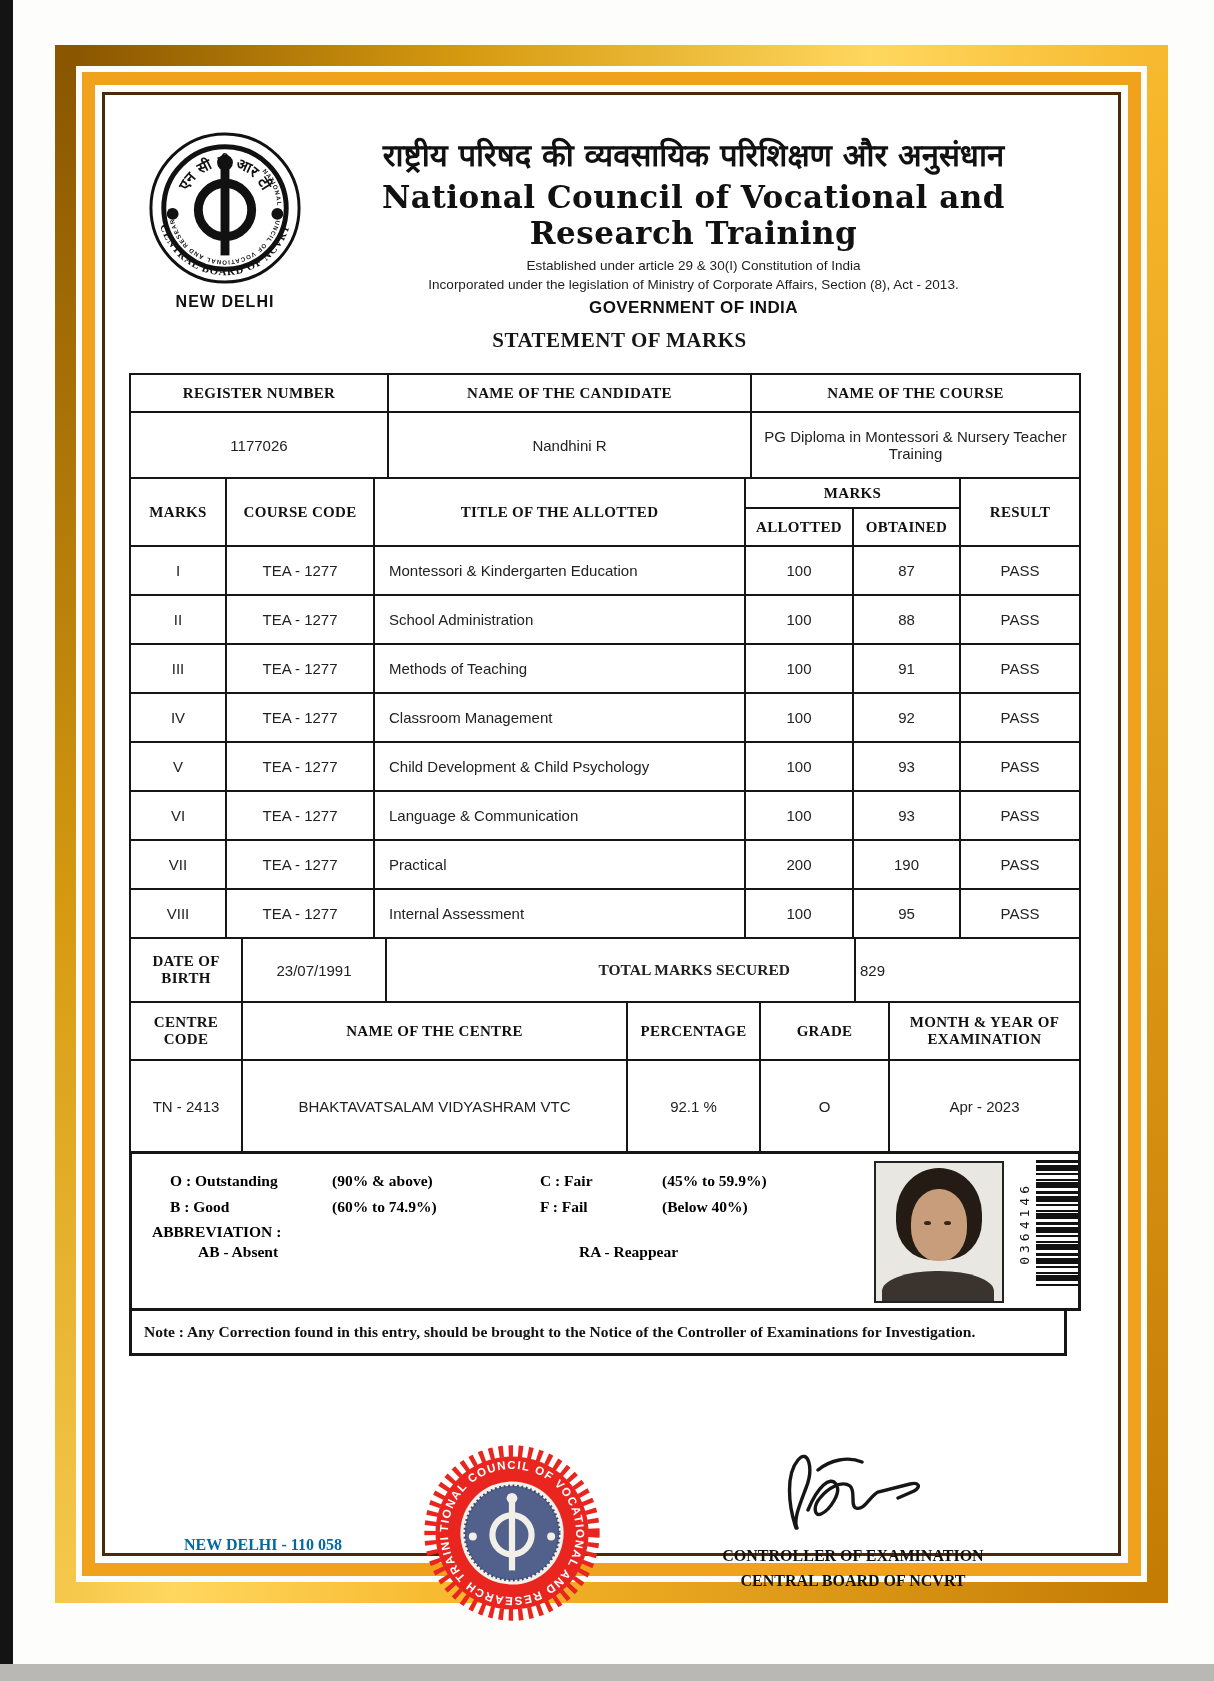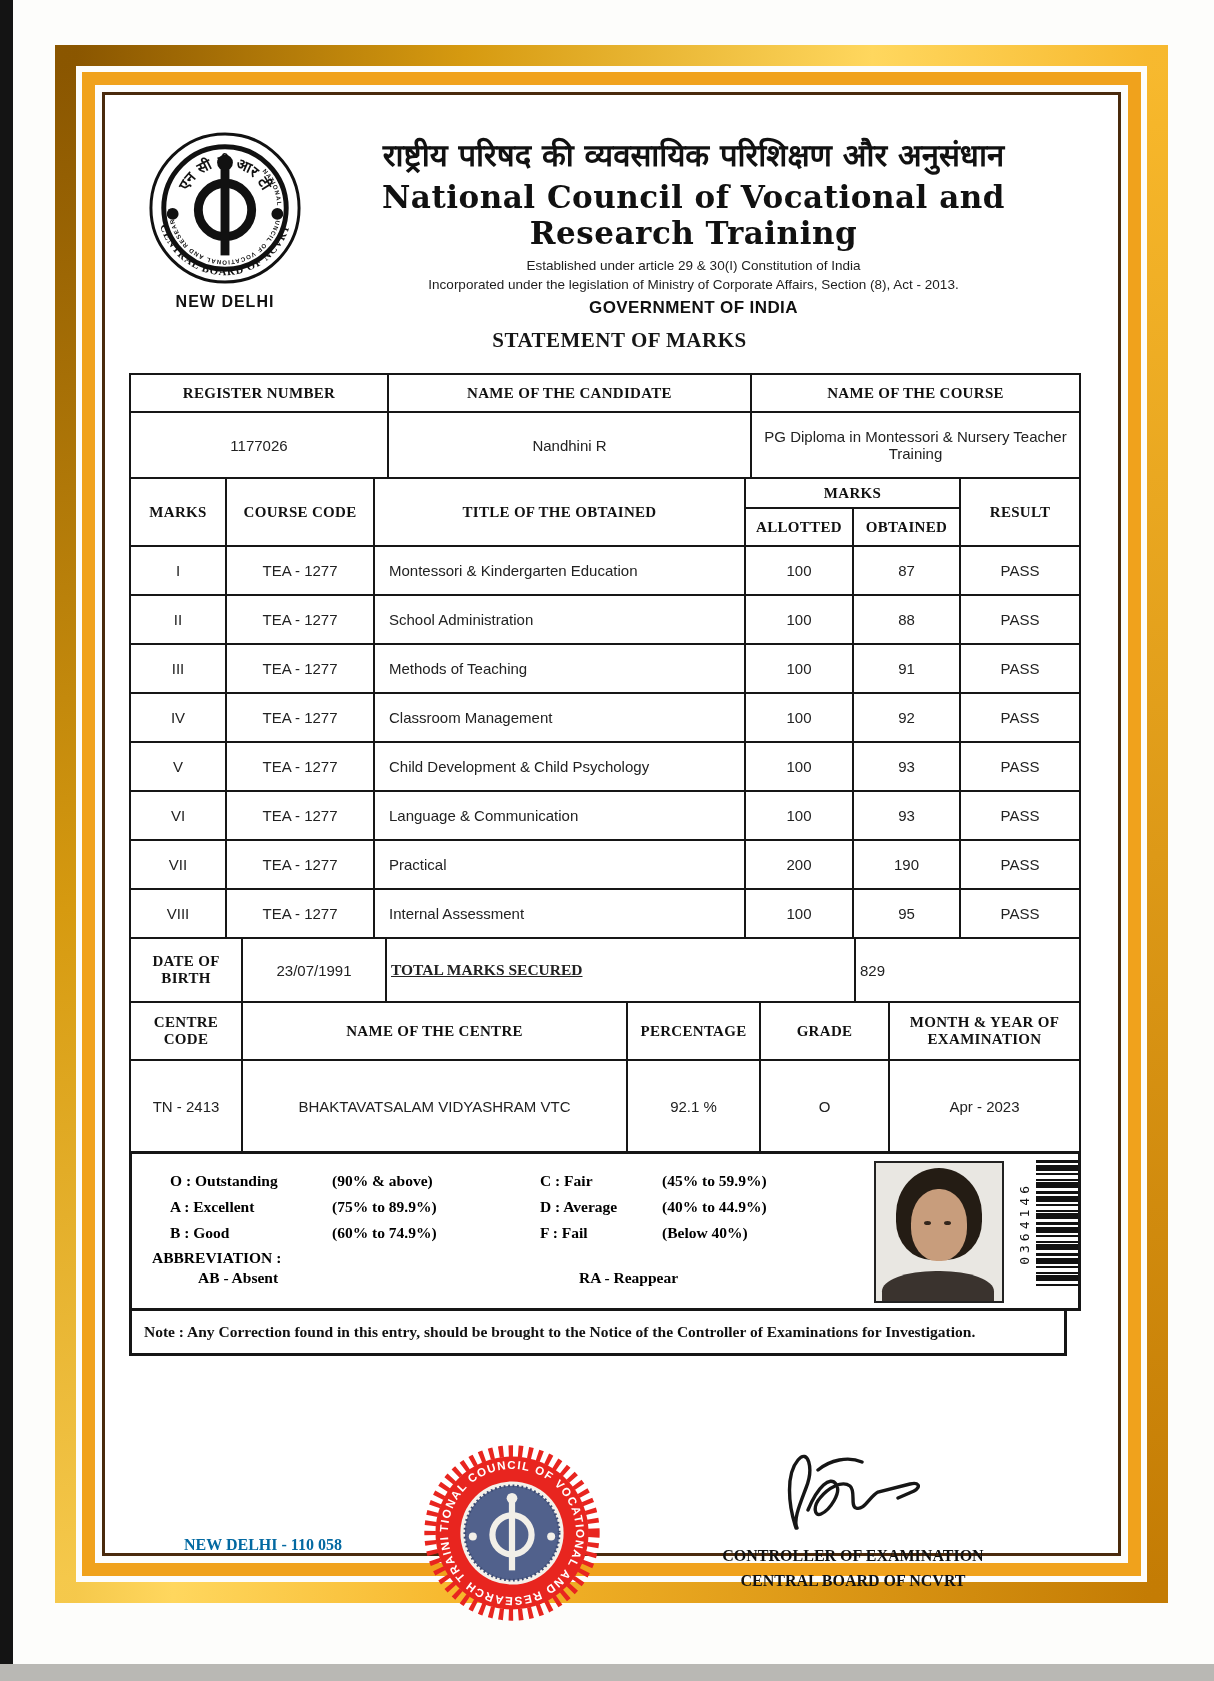--- a/index.html
+++ b/index.html
@@ -37,21 +37,21 @@
   .tbl th,.tbl td{border:2px solid #161616;padding:2px 4px;}
   .tbl th{font:bold 15px "Liberation Serif",serif;letter-spacing:.3px;color:#111;text-align:center;}
   .tbl td{font:15px "Liberation Sans",sans-serif;color:#222;text-align:center;}
   .cand-h th{height:32px;}
   .cand-v td{height:60px;}
   .marks thead tr.mh1 th{height:24px;}
   .marks thead tr.mh2 th{height:32px;}
   .marks tbody td{height:43px;}
   .marks tbody td.subj{text-align:left;padding-left:14px;}
   .dob td,.dob th{height:58px;}
-  .dob .total-label{text-align:left;padding-right:64px;font:bold 15.5px "Liberation Serif",serif;text-decoration:underline;}
+  .dob .total-label{text-align:right;padding-right:64px;font:bold 15.5px "Liberation Serif",serif;}
   .dob .total-val{text-align:left;}
   .centre-h th{height:52px;}
   .centre-v td{height:86px;}
 
   
   .grade-box{position:relative;width:908px;margin:-2px 0 0 24px;border:3px solid #161616;
              padding:10px 18px 8px 20px;background:#fff;height:136px;}
   .grade-title{font:bold 16px "Liberation Serif",serif;color:#111;}
   .grade-row{display:flex;margin:8px 0 0 18px;width:640px;}
   .g-l1{width:162px;font:bold 15.5px "Liberation Serif",serif;}
@@ -168,21 +168,21 @@
               <col style="width:148px">
               <col style="width:371px">
               <col style="width:108px">
               <col style="width:107px">
               <col style="width:120px">
             </colgroup>
     <thead>
       <tr class="mh1">
         <th rowspan="2">MARKS</th>
         <th rowspan="2">COURSE CODE</th>
-        <th rowspan="2">TITLE OF THE OBTAINED</th>
+        <th rowspan="2">TITLE OF THE ALLOTTED</th>
         <th colspan="2">MARKS</th>
         <th rowspan="2">RESULT</th>
       </tr>
       <tr class="mh2">
         <th>ALLOTTED</th>
         <th>OBTAINED</th>
       </tr>
     </thead>
     <tbody>
       <tr>
@@ -294,26 +294,20 @@
     </tr>
   </tbody>
           </table>
 
   <div class="grade-box">
     <div class="grade-row">
       <span class="g-l1">O : Outstanding</span>
       <span class="g-r1">(90% &amp; above)</span>
       <span class="g-l2">C : Fair</span>
       <span class="g-r2">(45% to 59.9%)</span>
-    </div>
-    <div class="grade-row">
-      <span class="g-l1">A : Excellent</span>
-      <span class="g-r1">(75% to 89.9%)</span>
-      <span class="g-l2">D : Average</span>
-      <span class="g-r2">(40% to 44.9%)</span>
     </div>
     <div class="grade-row">
       <span class="g-l1">B : Good</span>
       <span class="g-r1">(60% to 74.9%)</span>
       <span class="g-l2">F : Fail</span>
       <span class="g-r2">(Below 40%)</span>
     </div>
     <div class="abbr-title">ABBREVIATION :</div>
     <div class="abbr-row">
       <span class="a1">AB - Absent</span>

